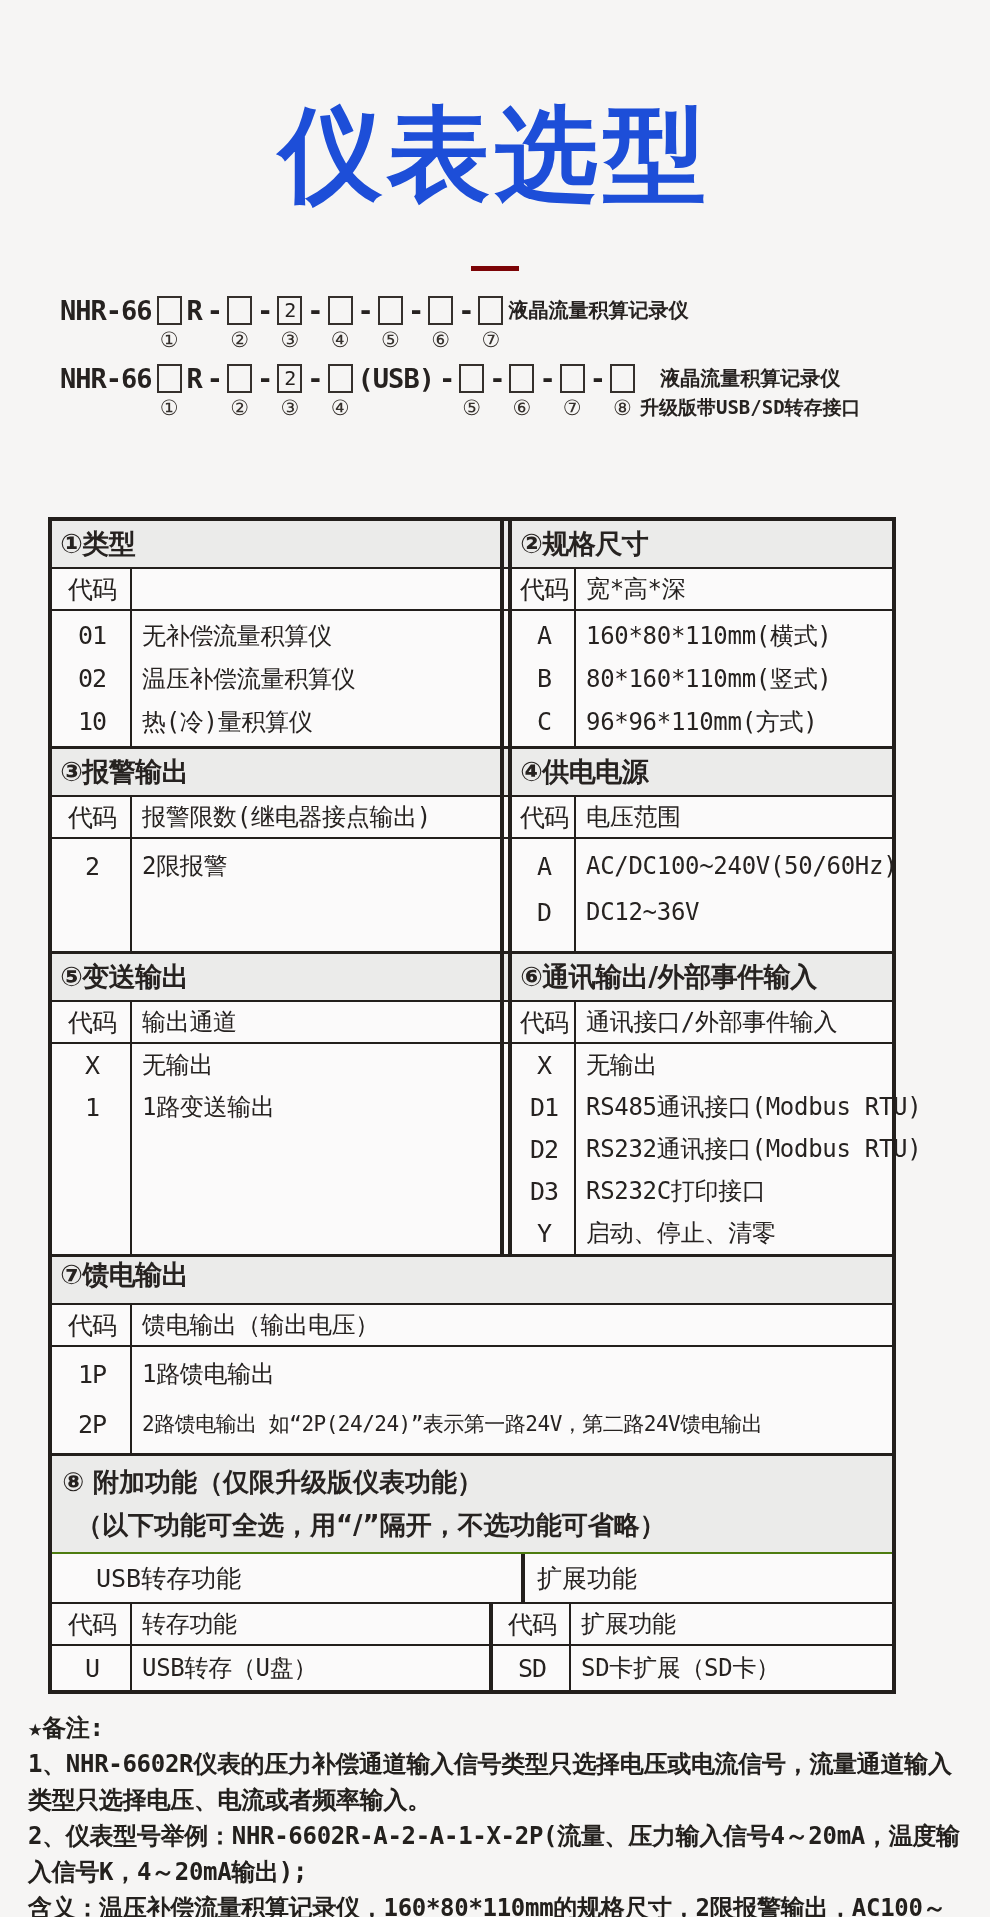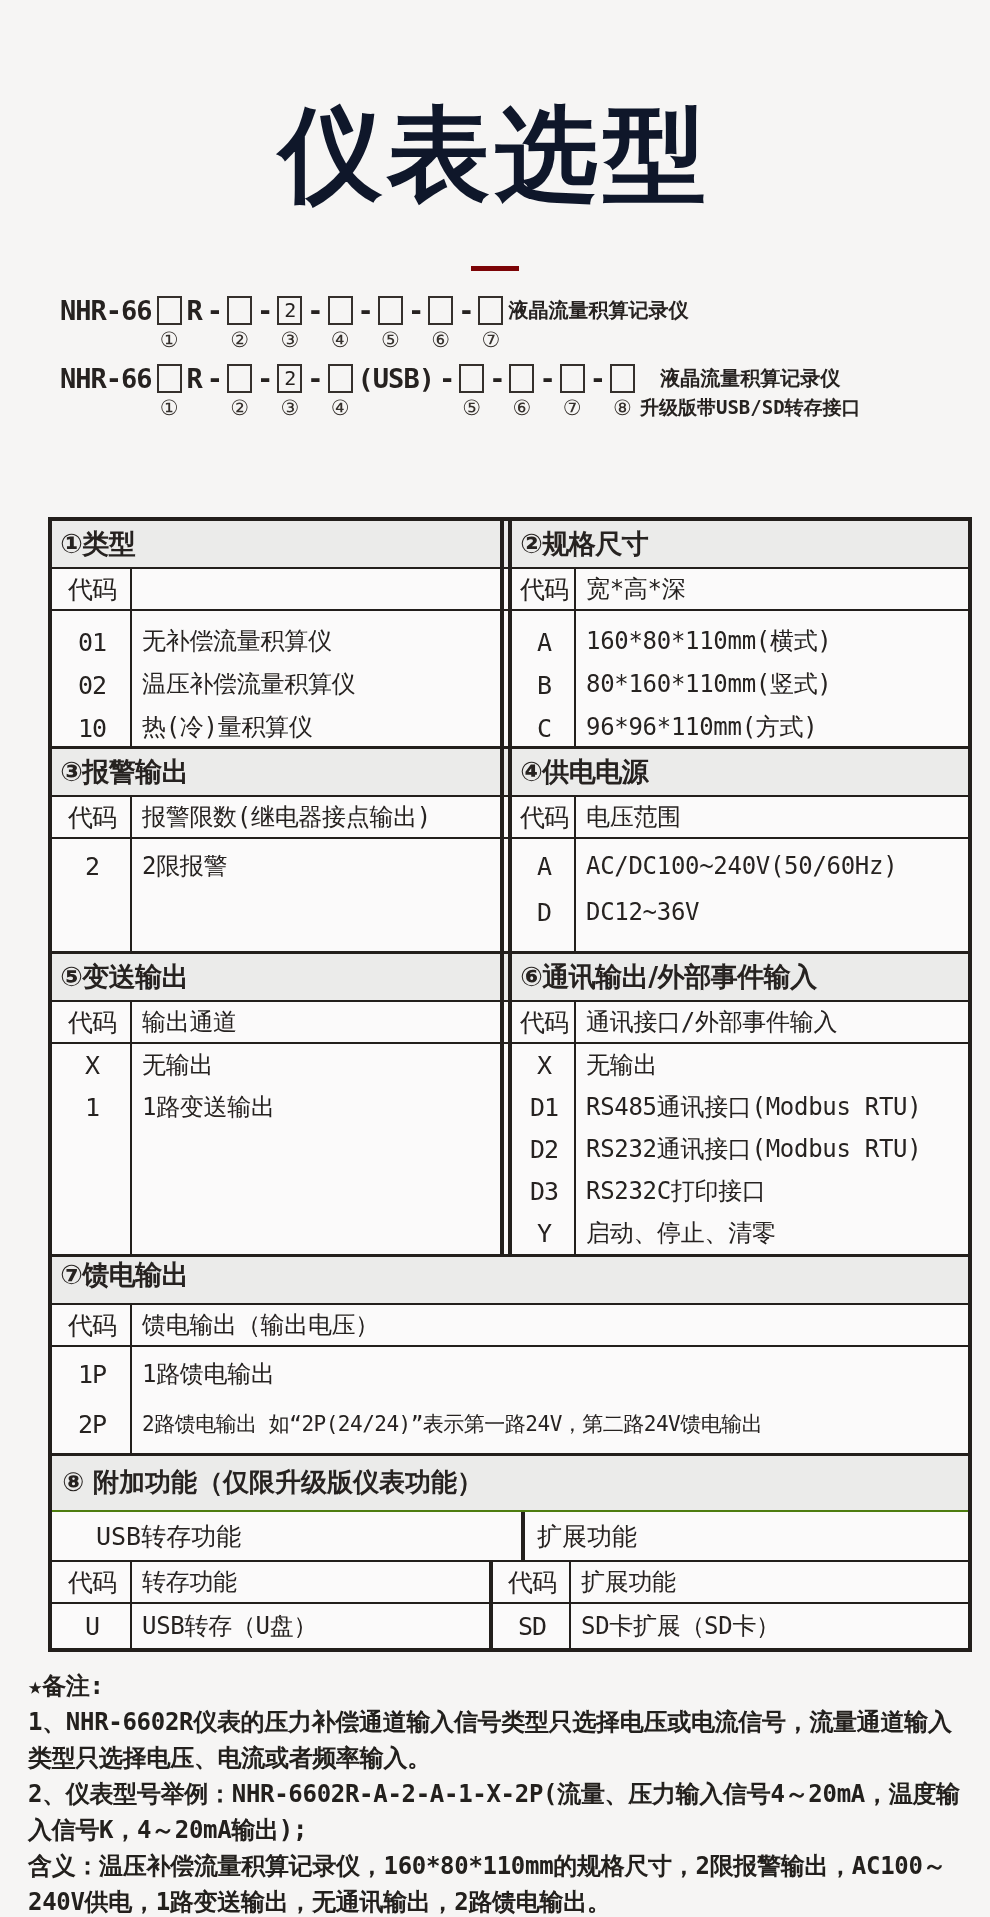--- a/index.html
+++ b/index.html
@@ -1,38 +1,38 @@
 <!DOCTYPE html>
 <html><head>
 <meta charset="utf-8">
 <style>
   html,body{margin:0;padding:0;background:#f6f5f4;}
   .page{position:relative;width:990px;height:1917px;background:#f6f5f4;overflow:hidden;
         font-family:"DejaVu Sans Mono","Liberation Sans",sans-serif;color:#262220;}
 
   
   .title{margin:0;padding-top:103px;text-align:center;font-size:103px;line-height:1.0;
-         font-weight:900;letter-spacing:5px;color:#0f172a;
+         font-weight:900;letter-spacing:5px;color:#1d4ed8;
          font-family:"DejaVu Sans","Liberation Sans",sans-serif;}
   .title-dash{width:48px;height:5px;margin:60px auto 0;}
 
   
   .models{margin:22px 0 0 60px;}
   .model-line{display:flex;align-items:flex-start;margin-bottom:8px;}
   .tok{display:flex;flex-direction:column;align-items:center;margin-right:5px;}
   .tok-main{height:34px;display:flex;align-items:center;font-size:27px;font-weight:600;
             white-space:nowrap;letter-spacing:-1px;}
   .tok-num{height:26px;line-height:26px;font-size:21px;font-weight:400;color:#35302c;}
   .mbox{width:25px;height:29px;border:2px solid #35302c;box-sizing:border-box;
         display:flex;align-items:center;justify-content:center;font-size:20px;font-weight:500;}
   .tok-label .tok-main{font-size:20px;letter-spacing:0;}
   .tok-sub{height:26px;line-height:24px;font-size:19px;font-weight:700;align-self:flex-end;}
 
   
-  .sel-table{margin:96px 0 0 48px;width:924px;box-sizing:border-box;
+  .sel-table{margin:96px 0 0 48px;width:848px;box-sizing:border-box;
              border:4px solid #231f1c;background:#fbfafa;}
   .band{display:grid;grid-template-columns:448px 12px 1fr;}
   .gap{box-sizing:border-box;border-left:4px solid #231f1c;border-right:4px solid #231f1c;}
 
   .band-header{background:#ebebea;height:46px;border-bottom:2px solid #231f1c;}
   .band-header.bt{border-top:3px solid #231f1c;}
   .h-title{display:flex;align-items:center;padding-left:8px;font-size:27px;font-weight:800;
            letter-spacing:-0.5px;white-space:nowrap;
            font-family:"DejaVu Sans","Liberation Sans",sans-serif;}
 
@@ -49,21 +49,21 @@
   .bod::before{content:"";position:absolute;top:0;bottom:0;left:calc(var(--codew) - 2px);
                width:2px;background:#231f1c;}
   .t-row{display:flex;}
   .t-code{width:var(--codew);box-sizing:border-box;display:flex;align-items:center;
           justify-content:center;font-size:25px;font-weight:500;letter-spacing:-1px;}
   .t-desc{flex:1;min-width:0;padding-left:10px;display:flex;align-items:center;
           font-size:24px;font-weight:500;letter-spacing:-0.3px;white-space:nowrap;}
   .t-desc.small{font-size:21px;letter-spacing:-0.5px;}
 
   .body-s12{height:132px;padding-top:3px;}
-  .body-s12 .t-row{height:43px;align-items:flex-end;}
+  .body-s12 .t-row{height:43px;}
   .body-s34{height:108px;padding-top:4px;}
   .body-s34 .t-row{height:46px;}
   .body-s56{height:210px;}
   .body-s56 .t-row{height:42px;}
   .body-s7{height:104px;padding-top:2px;}
   .body-s7 .t-row{height:50px;}
   .body-s8{height:44px;}
   .body-s8 .t-row{height:44px;}
 
   
@@ -439,20 +439,21 @@
           </div>
           <div class="t-row">
             <div class="t-code">2P</div>
             <div class="t-desc small">2路馈电输出 如“2P(24/24)”表示第一路24V，第二路24V馈电输出</div>
           </div>
         </div>
     </div>
 
     <div class="band-full hdr8">
       <div class="l1">⑧  附加功能（仅限升级版仪表功能）</div>
+      <div class="l2">（以下功能可全选，用“/”隔开，不选功能可省略）</div>
     </div>
     <div class="band8 grp-row">
       <div class="grp">USB转存功能</div>
       <div class="grp b8r">扩展功能</div>
     </div>
     <div class="band8 sub8">
       <div class="bod s8l">
         <div class="t-row" style="height:100%;">
           <div class="t-code">代码</div>
           <div class="t-desc">转存功能</div>

